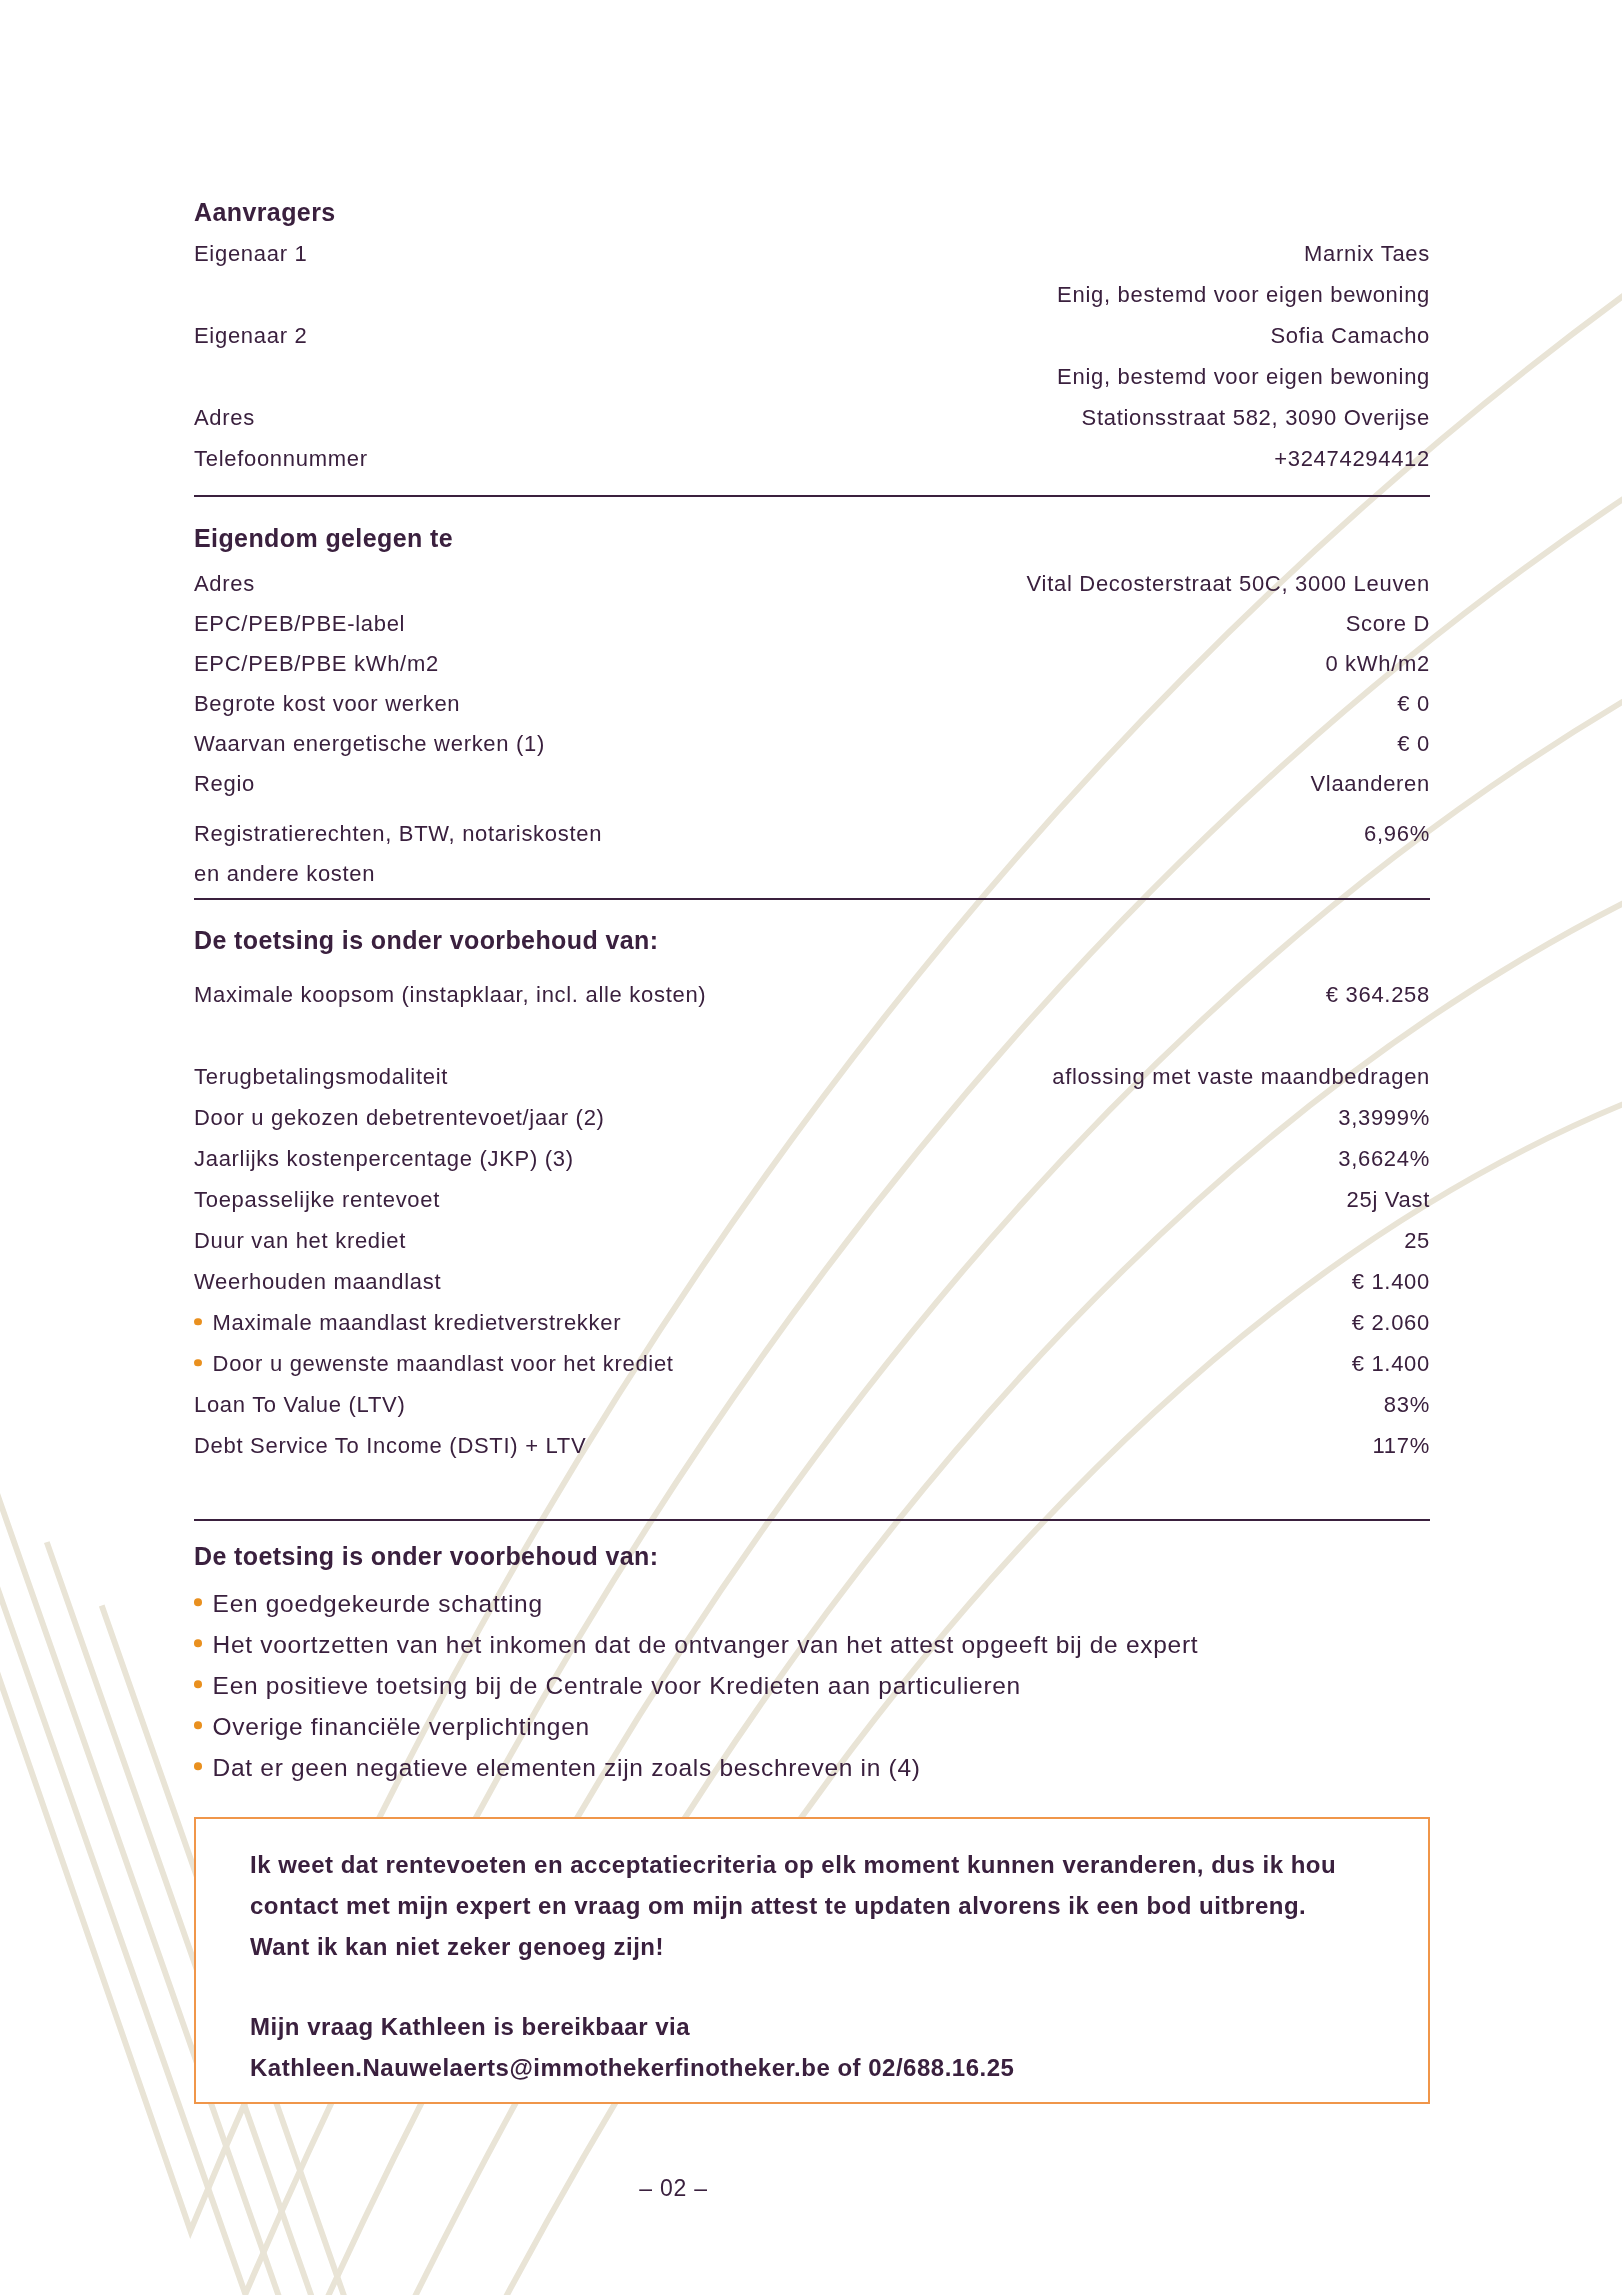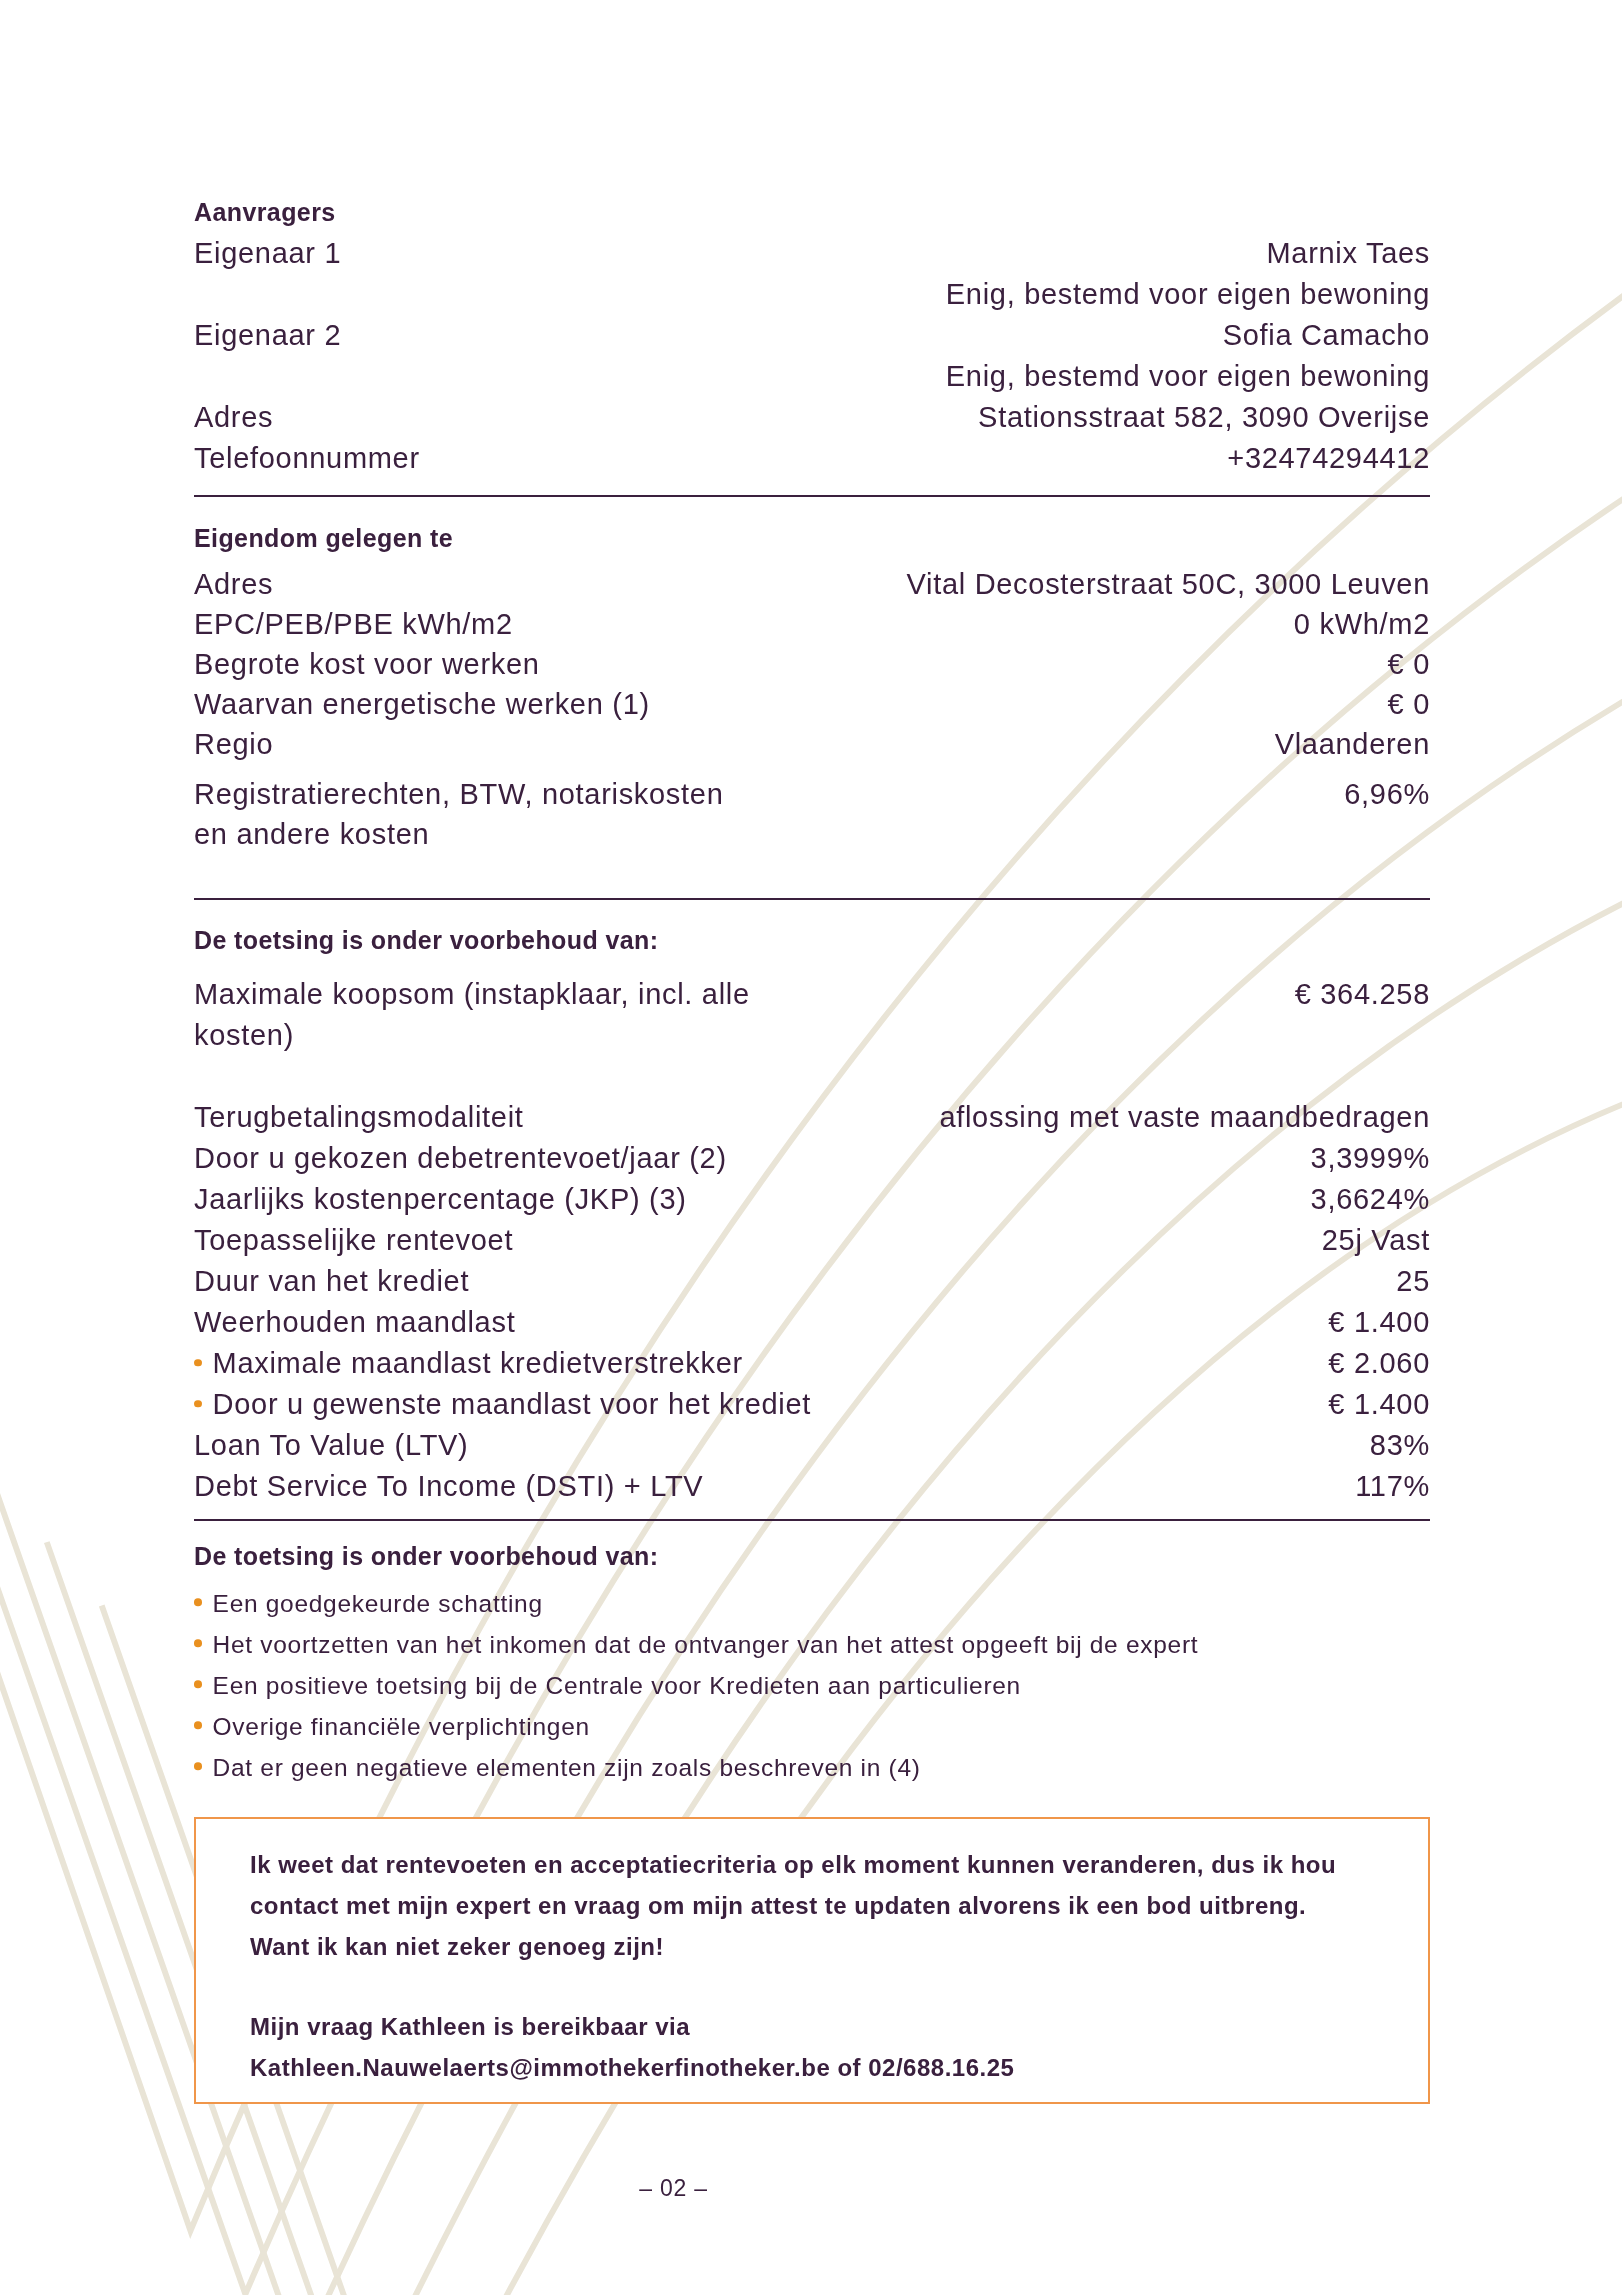--- a/index.html
+++ b/index.html
@@ -14,21 +14,21 @@
     color:var(--c-text);
   }
   .watermark{position:absolute;left:0;top:0;width:1623px;height:2295px;}
   .watermark path{fill:none;stroke:var(--c-watermark);stroke-width:7;stroke-linejoin:miter;}
   .content{position:absolute;left:194px;top:0;width:1236px;height:100%;}
   .sec-title{
     position:absolute;left:0;width:100%;font-size:25px;font-weight:700;
     line-height:40px;letter-spacing:0.4px;
   }
   .rows{position:absolute;left:0;width:100%;}
-  .row{display:flex;align-items:flex-start;font-size:29px;line-height:41px;letter-spacing:0.7px;}
+  .row{display:flex;align-items:flex-start;font-size:22px;line-height:41px;letter-spacing:0.7px;}
   .rows.tight .row{line-height:40px;}
   .rows.mid .row{line-height:41px;}
   .row .label{flex:0 0 641px;position:relative;}
   .row .value{flex:1 1 auto;text-align:right;}
   .row.wide .label{flex:1 1 auto;}
   .row.spacer{height:41px;}
   .row.gap4{margin-top:3.4px;}
   .row.gap12{margin-top:10px;}
   .bullet-dot{
     position:absolute;left:0;top:50%;width:7.6px;height:7.6px;border-radius:50%;
@@ -96,20 +96,24 @@
     </div>
     <hr class="divider" style="top:495px">
 
     <h2 class="sec-title" style="top:518px">Eigendom gelegen te</h2>
     <div class="rows tight" style="top:564px">
       <div class="row">
         <span class="label">Adres</span>
         <span class="value">Vital Decosterstraat 50C, 3000 Leuven</span>
       </div>
       <div class="row">
+        <span class="label">EPC/PEB/PBE-label</span>
+        <span class="value">Score D</span>
+      </div>
+      <div class="row">
         <span class="label">EPC/PEB/PBE kWh/m2</span>
         <span class="value">0 kWh/m2</span>
       </div>
       <div class="row">
         <span class="label">Begrote kost voor werken</span>
         <span class="value">€ 0</span>
       </div>
       <div class="row">
         <span class="label">Waarvan energetische werken (1)</span>
         <span class="value">€ 0</span>

